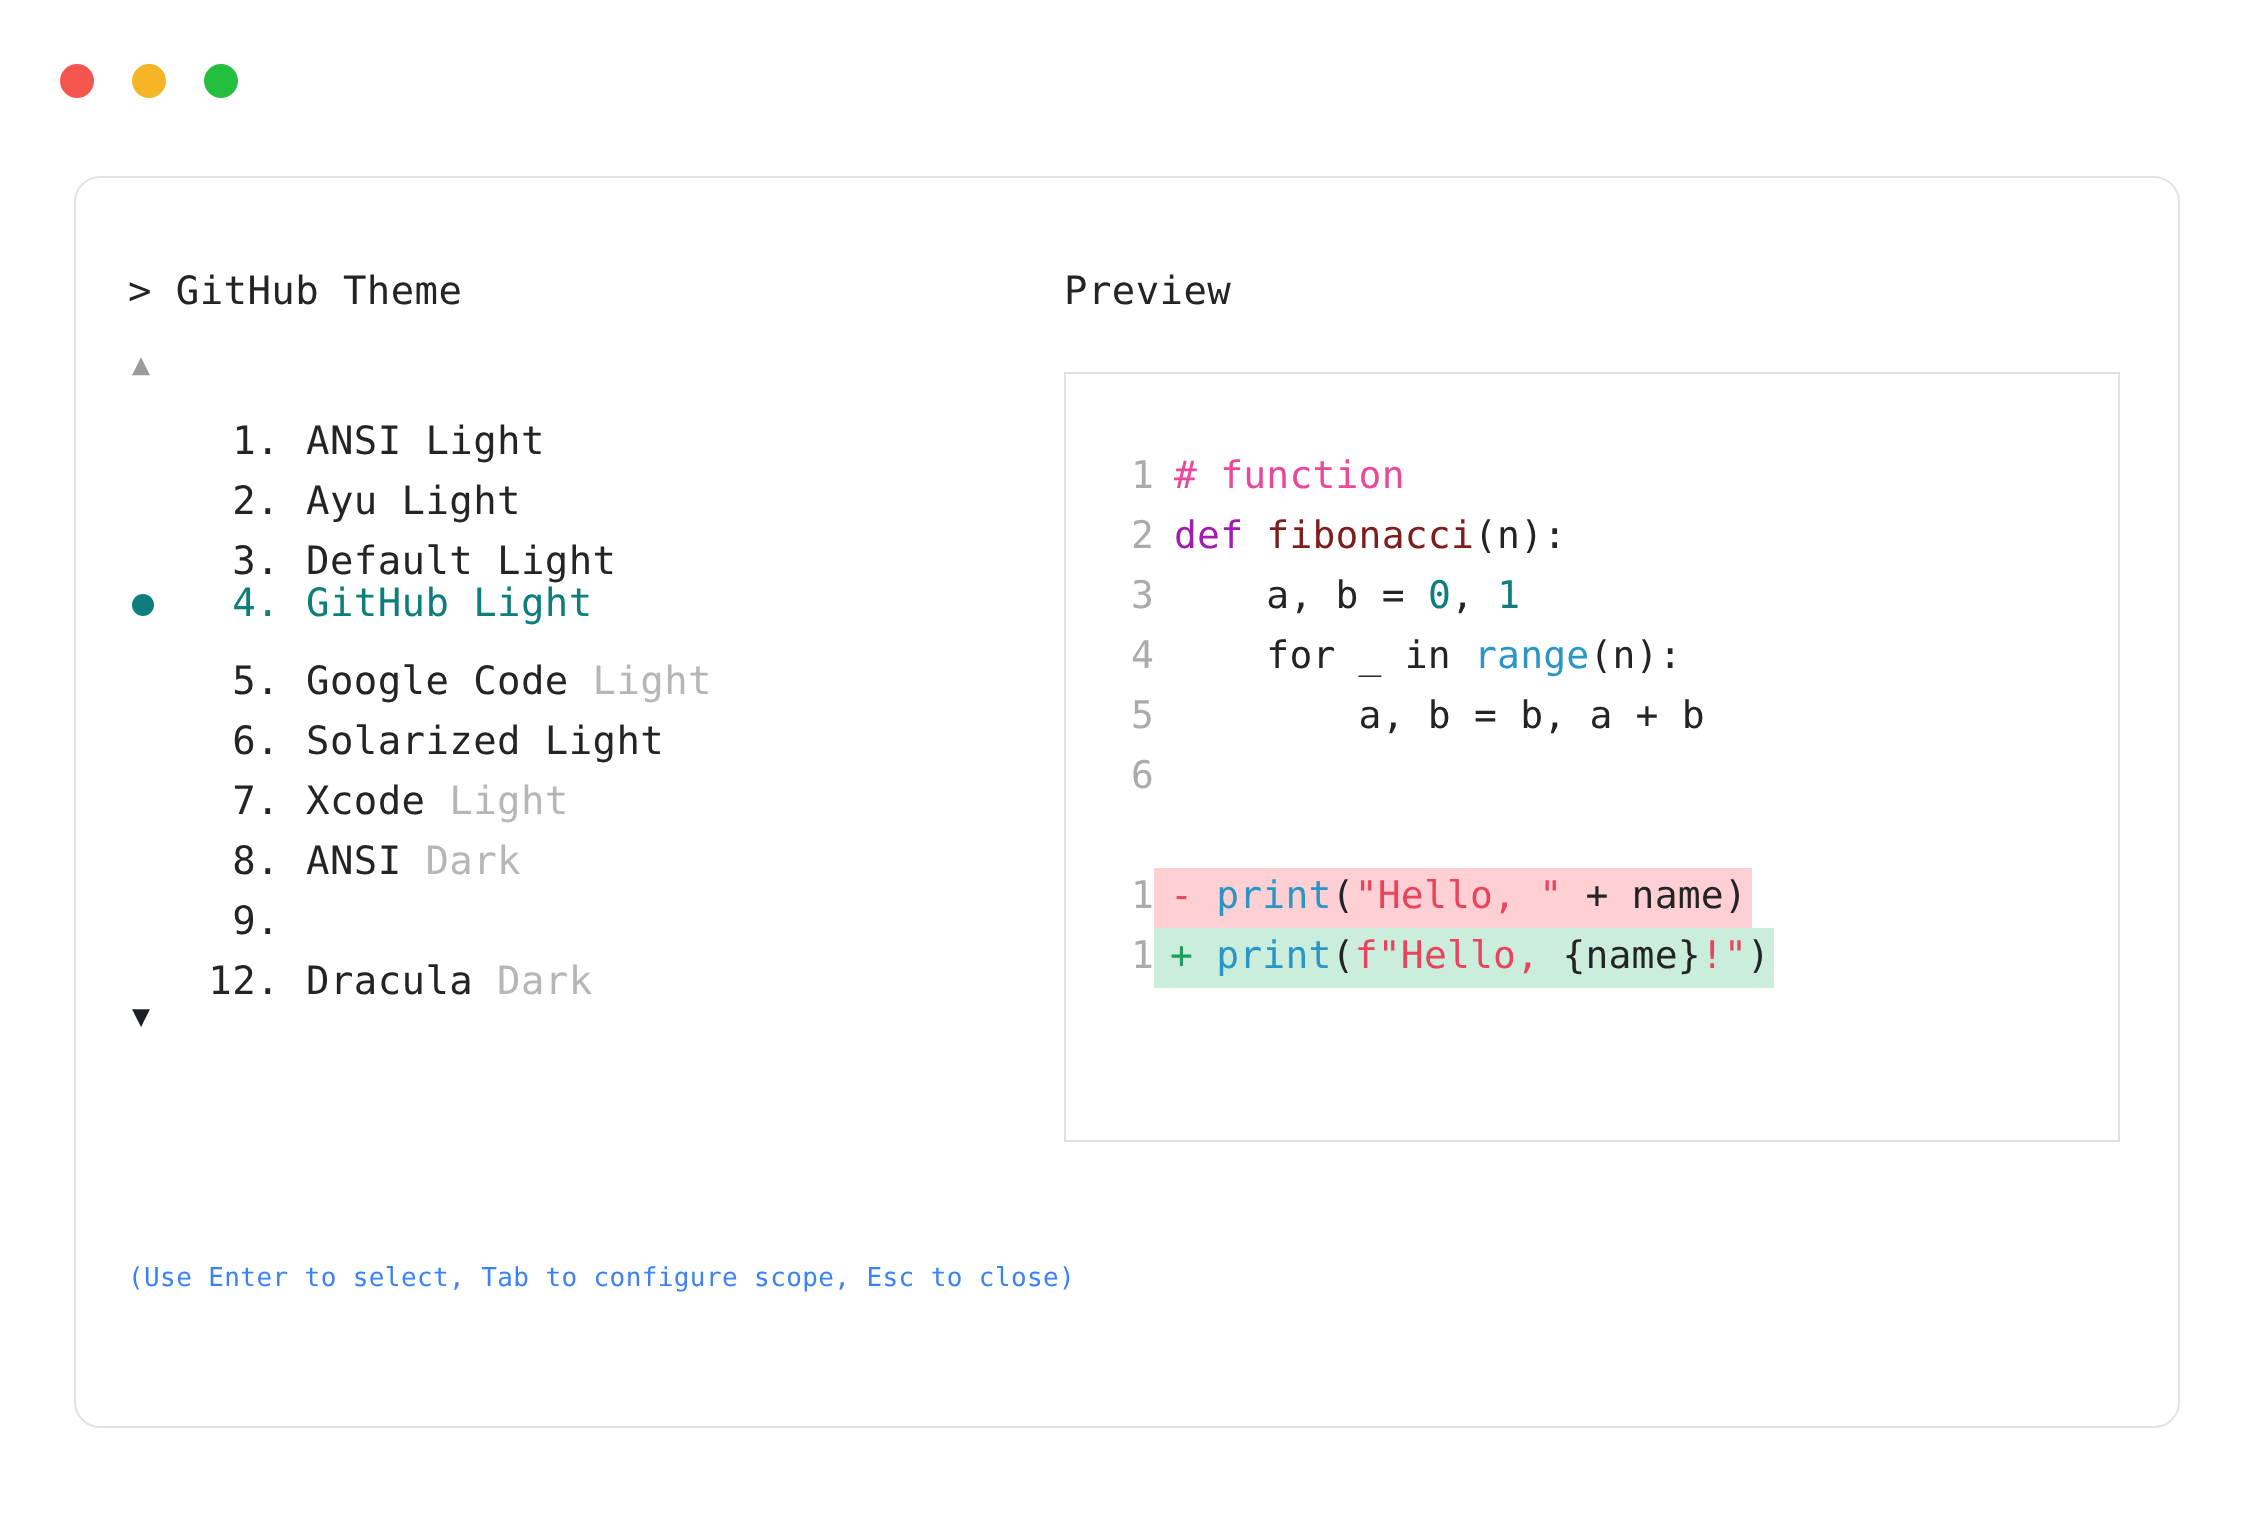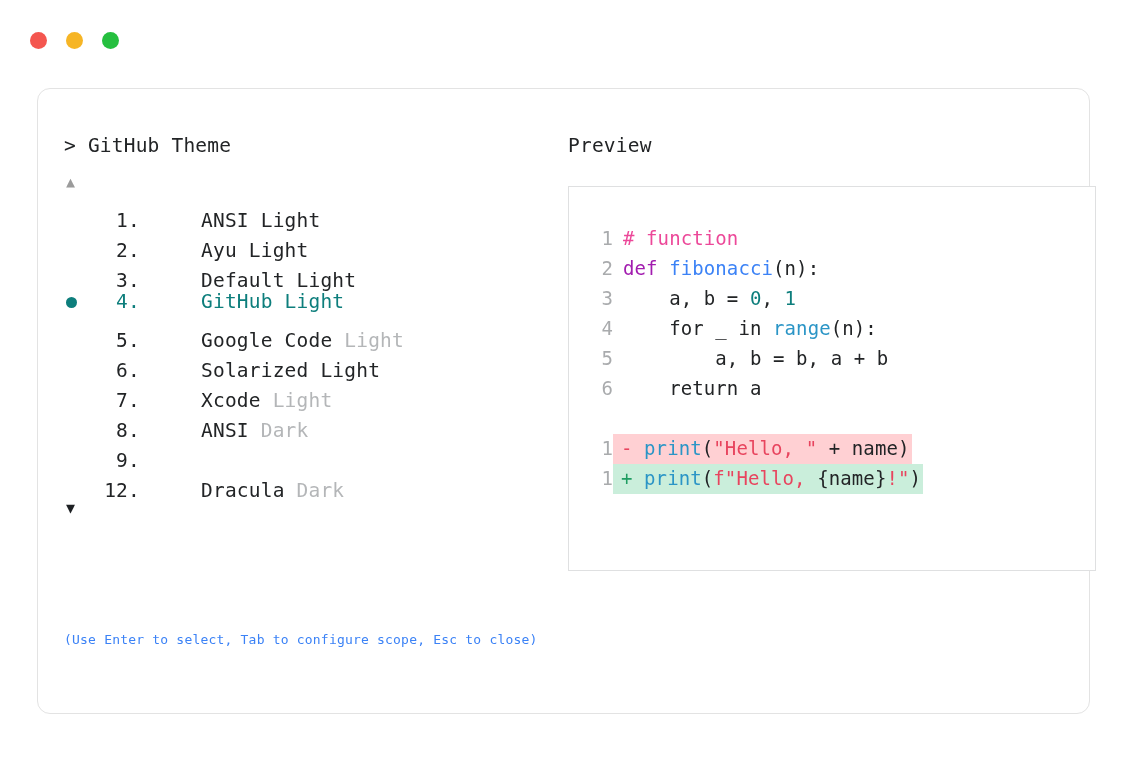--- a/index.html
+++ b/index.html
@@ -56,21 +56,21 @@
 
   
   .col-left {
     position: absolute;
     left: 26px;
     top: 43px;
     width: 470px;
   }
   .col-right {
     position: absolute;
-    left: 530px;
+    left: 494px;
     top: 43px;
     width: 476px;
   }
 
   .section-title {
     font-size: 19.5px;
     line-height: 28px;
     color: #222426;
     letter-spacing: 0.2px;
     white-space: pre;
@@ -120,21 +120,21 @@
     margin-left: 2px;
   }
   .idx {
     width: 46px;
     flex: 0 0 46px;
     text-align: right;
     color: #222426;
   }
   .name-cell { padding-left: 13px; }
 
-  .t-name    { color: #222426; margin-left: 48px; }
+  .t-name    { color: #222426; }
   .t-variant { color: #222426; }
   .t-variant.muted { color: #b4b6b8; }
   .theme-row.selected .idx,
   .theme-row.selected .idx-dot,
   .theme-row.selected .t-name,
   .theme-row.selected .t-variant { color: #0d7e7c; }
 
   
   .hint {
     position: absolute;
@@ -176,21 +176,21 @@
   }
   .code-text {
     padding-left: 10px;
     color: #222426;
   }
   .code-spacer { height: 30px; }
 
   
   .tok-comment { color: #ec4899; }
   .tok-kw      { color: #a21caf; }
-  .tok-fn-def  { color: #3b82f6; }
+  .tok-fn-def  { color: #7f1d1d; }
   .tok-num     { color: #0d7e7c; }
   .tok-builtin { color: #2b95c6; }
   .tok-plain   { color: #222426; }
   .tok-str     { color: #e8445e; }
 
   
   .code-line.diff .code-text {
     padding-left: 0;
   }
   .diff-hl {
@@ -240,21 +240,21 @@
     <div class="col-right">
       <div class="section-title">Preview</div>
 
       <div class="preview-box">
         <div id="code-block">
             <div class="code-line"><span class="gutter">1</span><span class="code-text"><span class="tok-comment"># function</span></span></div>
             <div class="code-line"><span class="gutter">2</span><span class="code-text"><span class="tok-kw">def </span><span class="tok-fn-def">fibonacci</span><span class="tok-plain">(n):</span></span></div>
             <div class="code-line"><span class="gutter">3</span><span class="code-text"><span class="tok-plain">    a, b = </span><span class="tok-num">0</span><span class="tok-plain">, </span><span class="tok-num">1</span></span></div>
             <div class="code-line"><span class="gutter">4</span><span class="code-text"><span class="tok-plain">    for _ in </span><span class="tok-builtin">range</span><span class="tok-plain">(n):</span></span></div>
             <div class="code-line"><span class="gutter">5</span><span class="code-text"><span class="tok-plain">        a, b = b, a + b</span></span></div>
-            <div class="code-line"><span class="gutter">6</span><span class="code-text"><span class="tok-plain">    return a</span></span></div>
+            <div class="code-line"><span class="gutter">6</span></div>
           </div>
         <div class="code-spacer"></div>
         <div id="diff-block">
             <div class="code-line diff"><span class="gutter">1</span><span class="code-text"><span class="diff-hl del"><span class="diff-mark del">- </span><span class="tok-builtin">print</span><span class="tok-plain">(</span><span class="tok-str">"Hello, "</span><span class="tok-plain"> + name)</span></span></span></div>
             <div class="code-line diff"><span class="gutter">1</span><span class="code-text"><span class="diff-hl ins"><span class="diff-mark ins">+ </span><span class="tok-builtin">print</span><span class="tok-plain">(</span><span class="tok-str">f"Hello, </span><span class="tok-plain">{name}</span><span class="tok-str">!"</span><span class="tok-plain">)</span></span></span></div>
           </div>
       </div>
     </div>
 
     <div class="hint">(Use Enter to select, Tab to configure scope, Esc to close)</div>

